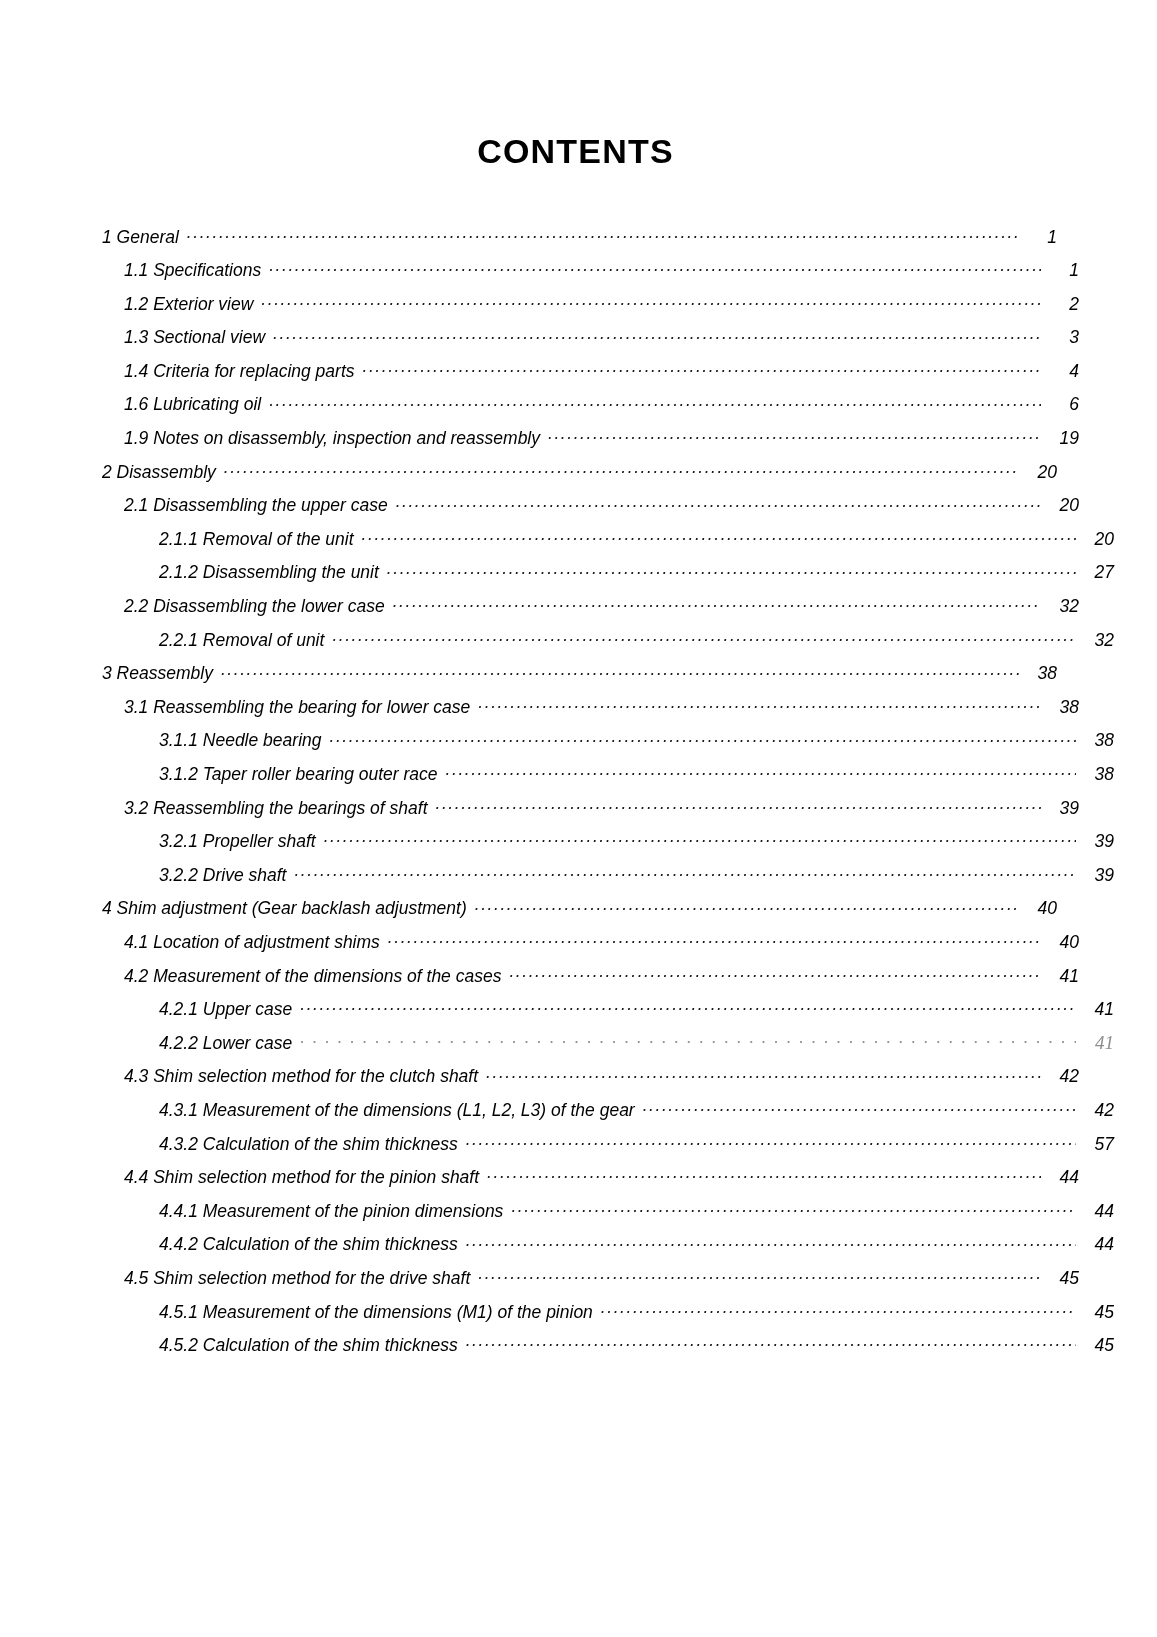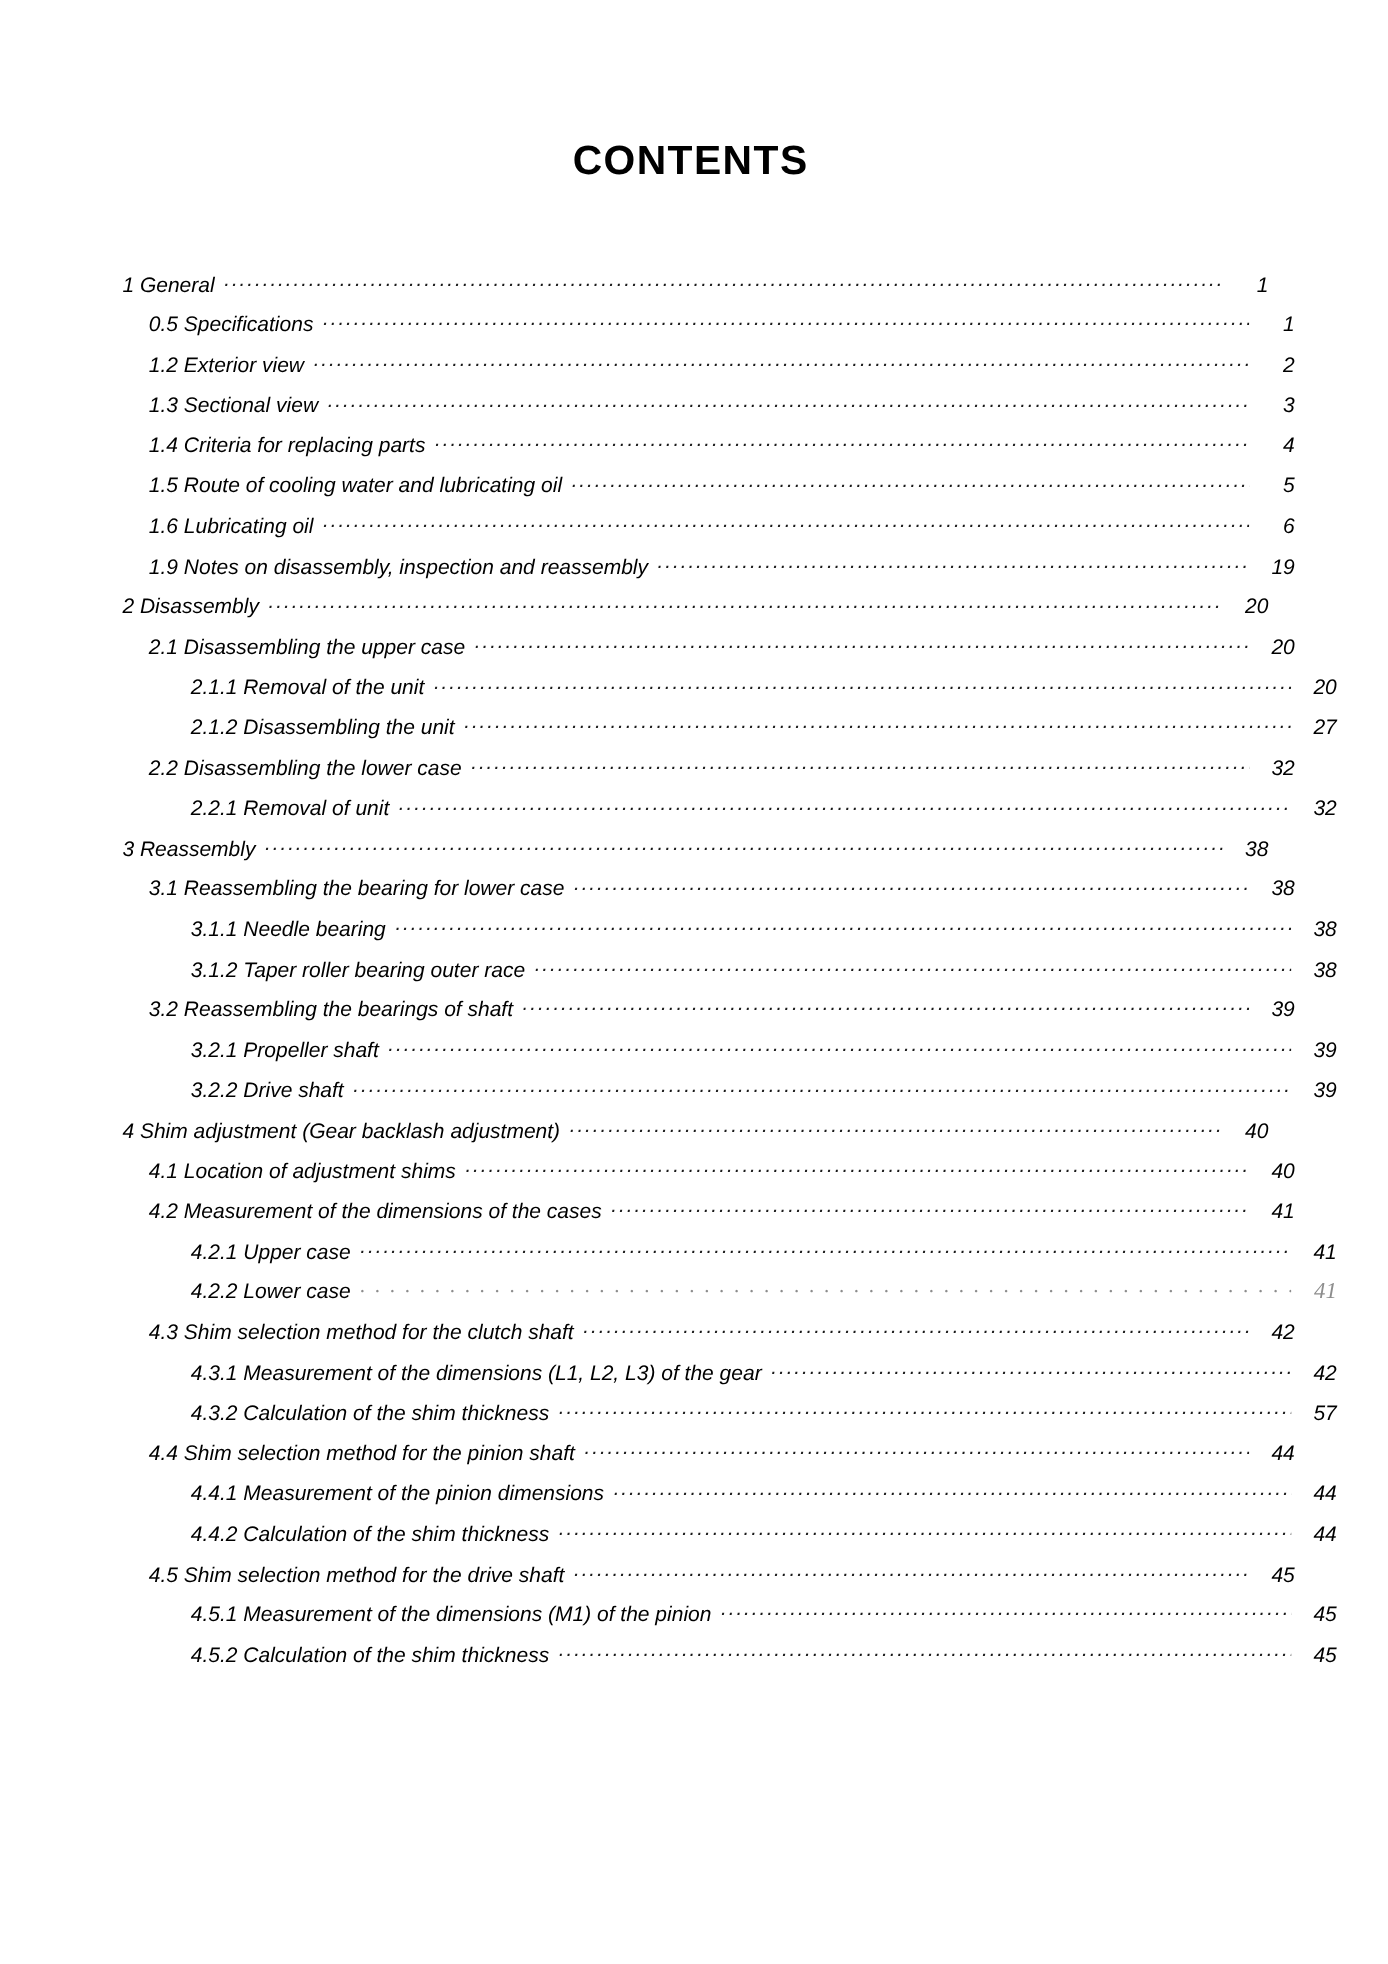--- a/index.html
+++ b/index.html
@@ -12,21 +12,21 @@
     height: 1637px;
     font-family: "Liberation Sans", sans-serif;
     color: #000000;
     position: relative;
     overflow: hidden;
   }
   .page {
     width: 1157px;
     height: 1448px;
     box-sizing: border-box;
-    padding: 0;
+    padding: 17px;
     position: relative;
     background: #ffffff;
   }
   .title {
     text-align: center;
     font-size: 34px;
     font-weight: bold;
     letter-spacing: 1.2px;
     margin: 0;
     padding-top: 116px;
@@ -108,43 +108,38 @@
 
 <div class="page">
   <h1 class="title">CONTENTS</h1>
   <ul class="toc" id="toc-list">
       <li class="toc-entry lvl1">
         <span class="entry-label">1 General</span>
         <span class="leader"></span>
         <span class="pagenum">1</span>
       </li>
       <li class="toc-entry lvl2">
-        <span class="entry-label">0.5 Specifications</span>
+        <span class="entry-label">1.1 Specifications</span>
         <span class="leader"></span>
         <span class="pagenum">1</span>
       </li>
       <li class="toc-entry lvl2">
         <span class="entry-label">1.2 Exterior view</span>
         <span class="leader"></span>
         <span class="pagenum">2</span>
       </li>
       <li class="toc-entry lvl2">
         <span class="entry-label">1.3 Sectional view</span>
         <span class="leader"></span>
         <span class="pagenum">3</span>
       </li>
       <li class="toc-entry lvl2">
         <span class="entry-label">1.4 Criteria for replacing parts</span>
         <span class="leader"></span>
         <span class="pagenum">4</span>
-      </li>
-      <li class="toc-entry lvl2">
-        <span class="entry-label">1.5 Route of cooling water and lubricating oil</span>
-        <span class="leader"></span>
-        <span class="pagenum">5</span>
       </li>
       <li class="toc-entry lvl2">
         <span class="entry-label">1.6 Lubricating oil</span>
         <span class="leader"></span>
         <span class="pagenum">6</span>
       </li>
       <li class="toc-entry lvl2">
         <span class="entry-label">1.9 Notes on disassembly, inspection and reassembly</span>
         <span class="leader"></span>
         <span class="pagenum">19</span>

